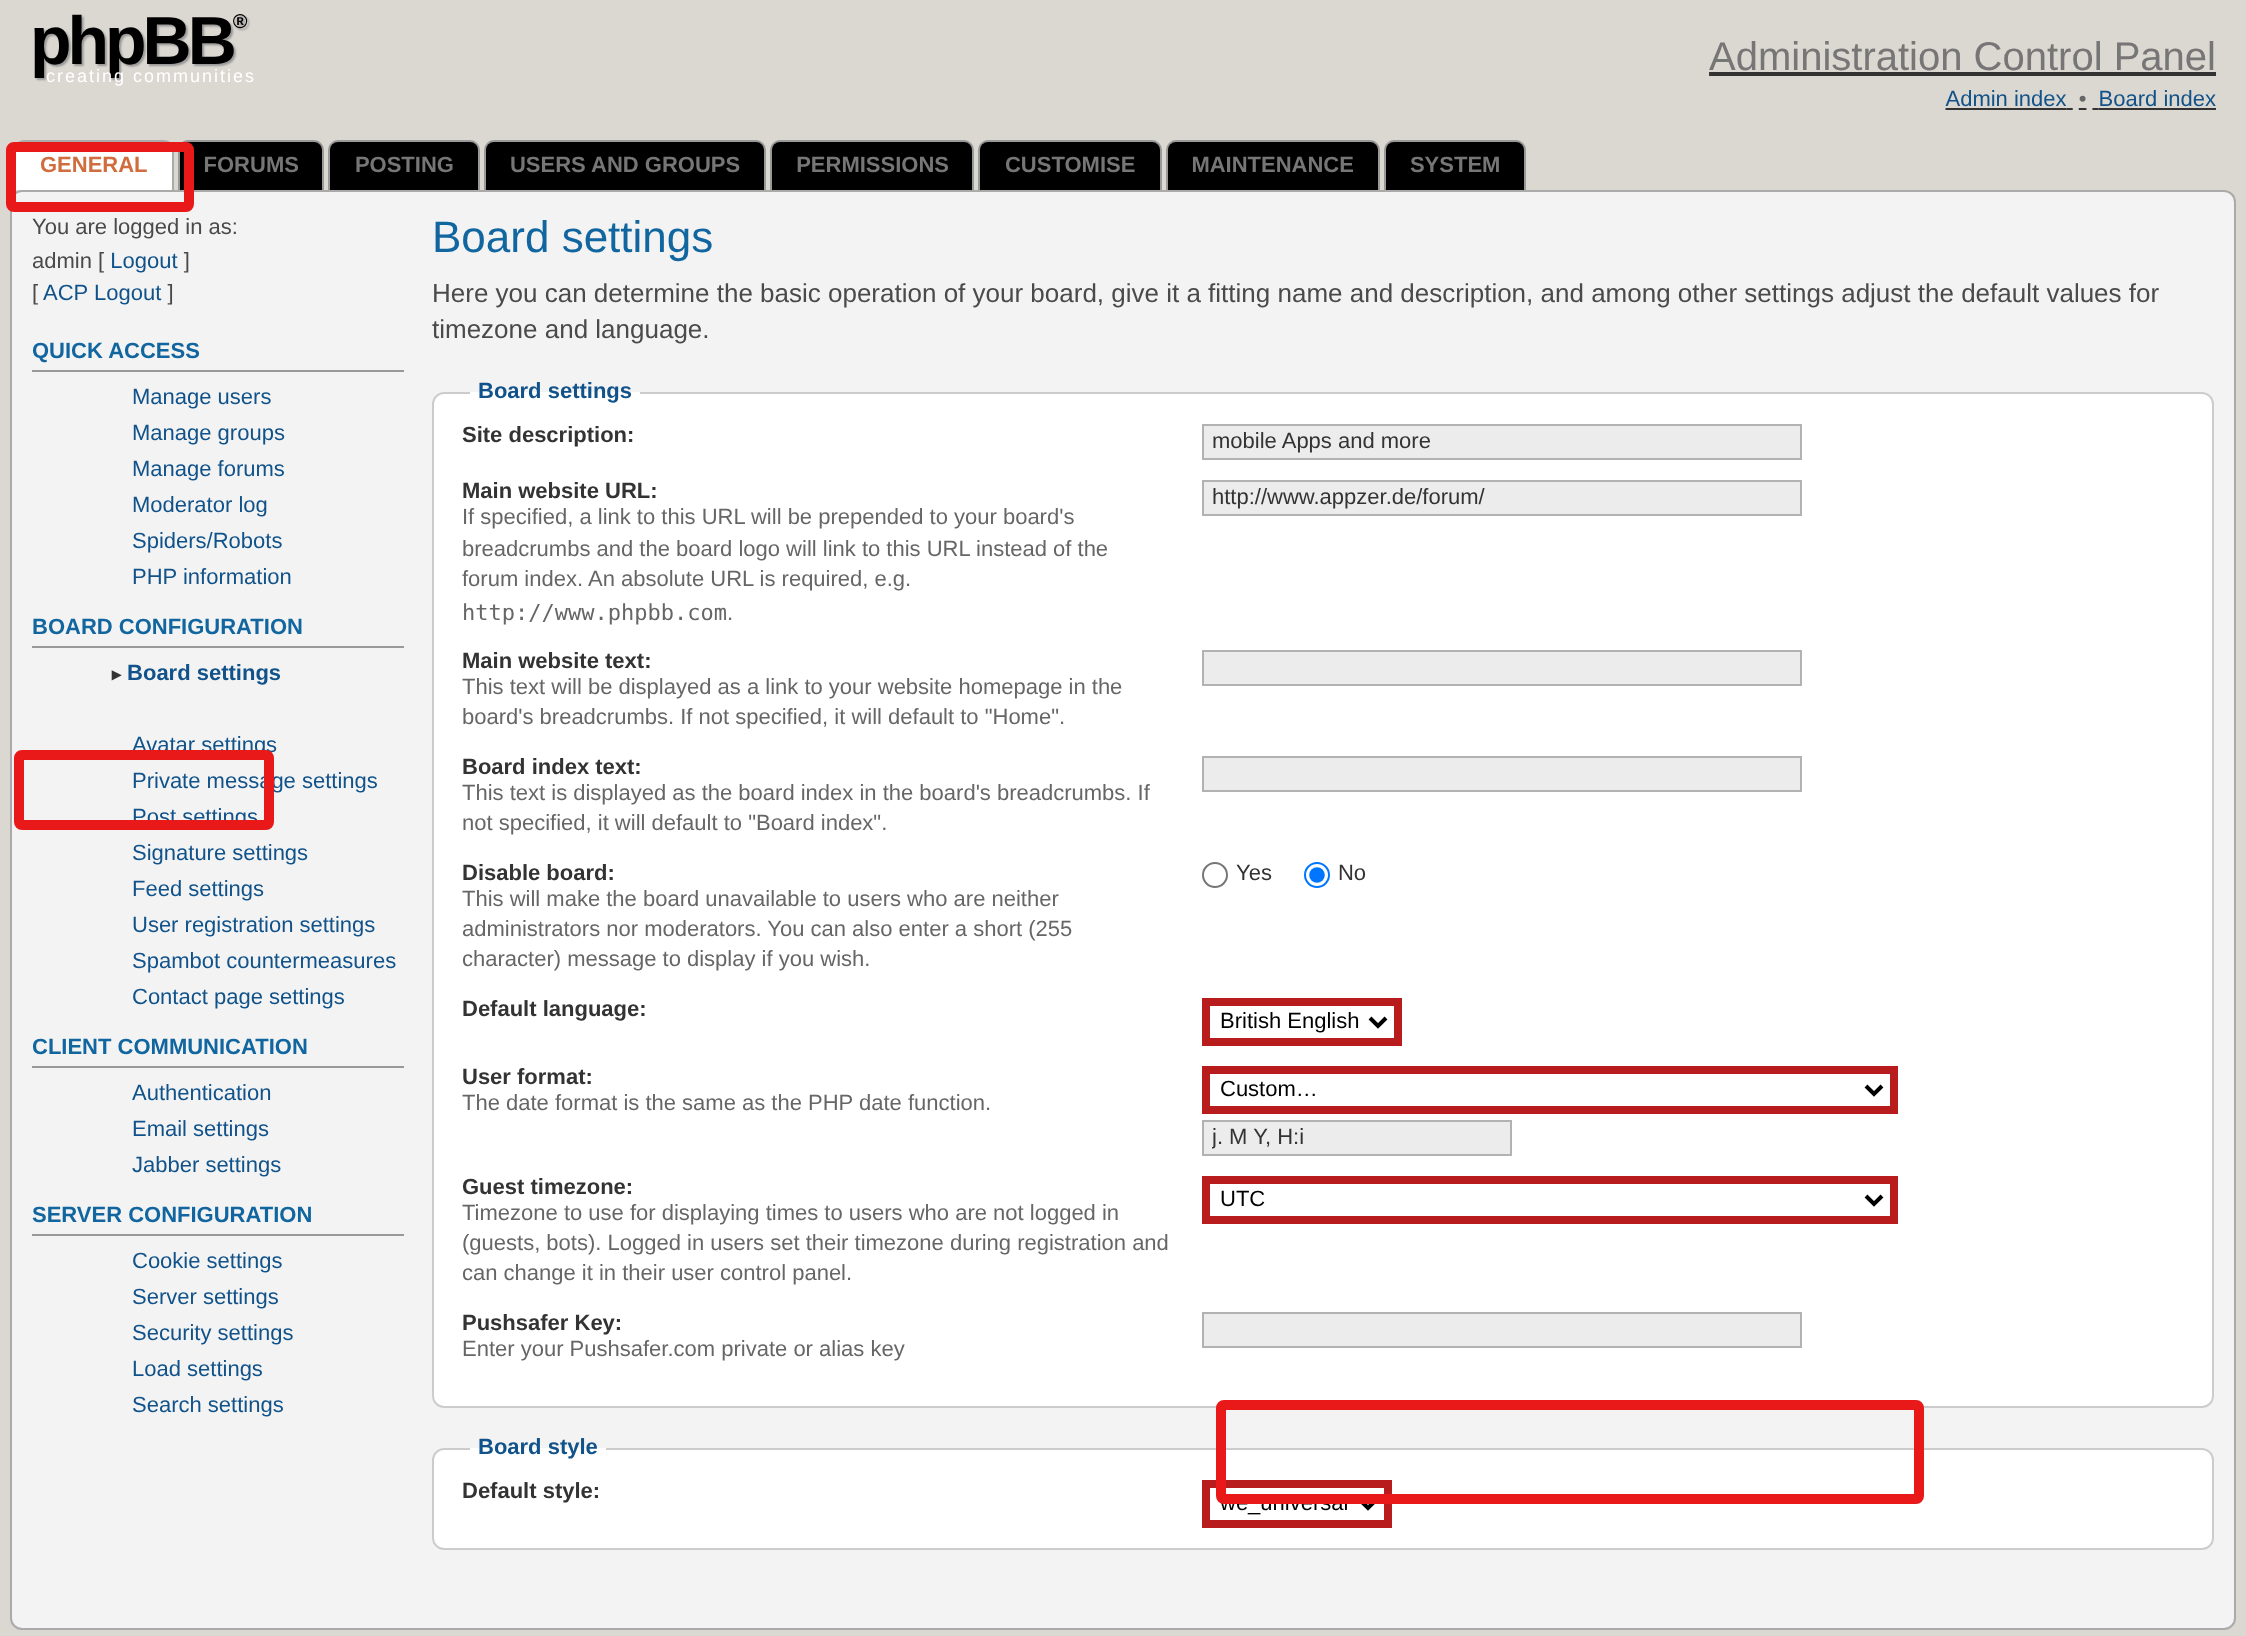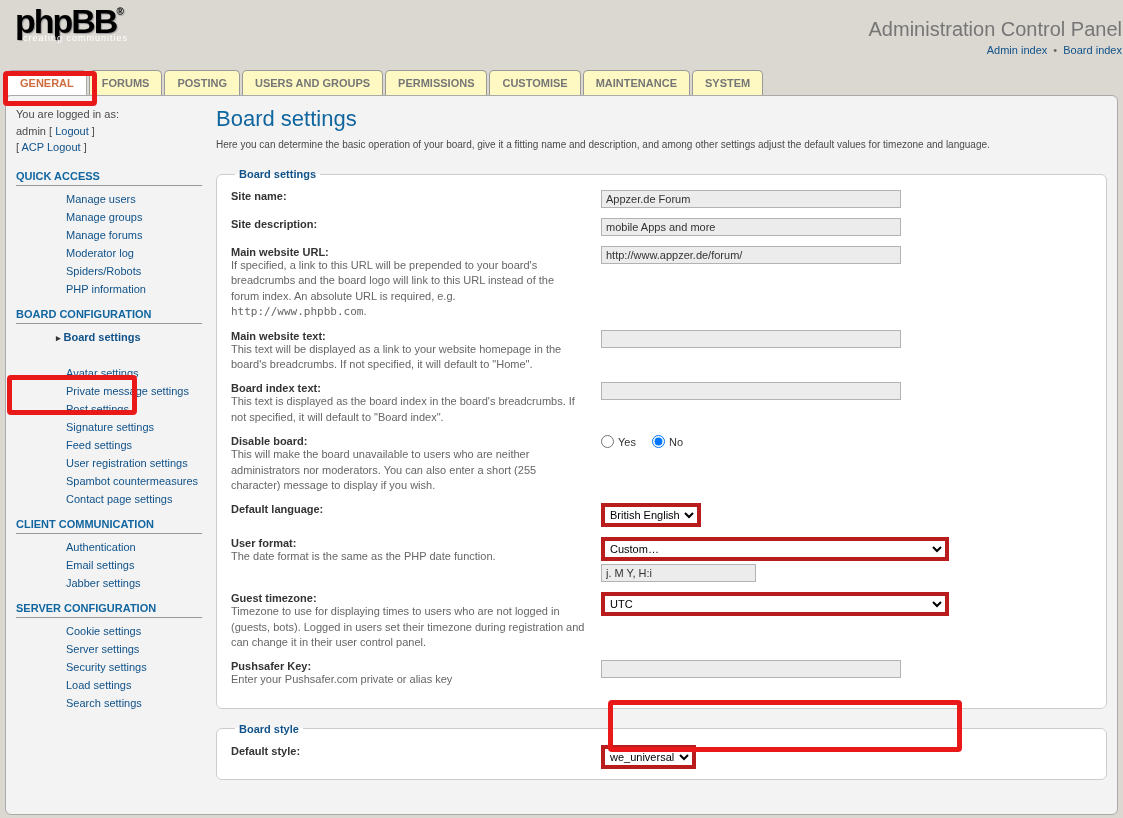--- a/index.html
+++ b/index.html
@@ -4,44 +4,44 @@
 <style>
 * { box-sizing: border-box; margin: 0; padding: 0; }
 body { font-family: "Lucida Grande", Arial, Helvetica, sans-serif; font-size: 11px; color: #333; background: #DBD7D1; width: 1123px; }
 a { color: #105289; text-decoration: none; }
 
 .header { position: relative; height: 70px; padding: 10px 15px 0 15px; }
 .logo { position: absolute; left: 15px; top: 8px; }
 .logo-text { font-family: Arial, sans-serif; font-size: 34px; font-weight: bold; color: #000000; text-shadow: 1px 1px 1px #999; letter-spacing: -2px; line-height: 0.8; }
 .logo-text sup { font-size: 10px; vertical-align: top; }
 .logo-sub { font-size: 9px; color: #fff; letter-spacing: 1px; margin-top: -2px; margin-left: 8px; }
-.header-right { position: absolute; right: 1px; top: 18px; text-align: right; }
+.header-right { position: absolute; right: 15px; top: 18px; text-align: right; text-decoration: underline; }
 .header-title { font-size: 20px; color: #767676; font-weight: normal; }
 .header-links { margin-top: 3px; font-size: 11px; }
 .header-links .sep { color: #666; margin: 0 3px; }
 
 .tabs { padding: 0 0 0 7px; }
 .tabs ul { list-style: none; display: flex; }
-.tabs li { background: #fef9c3; border: 1px solid #999; border-bottom: none; border-radius: 5px 5px 0 0; margin-right: 2px; padding: 6px 12px; font-size: 11px; font-weight: bold; color: #767676; cursor: pointer; }
+.tabs li { background: #000000; border: 1px solid #999; border-bottom: none; border-radius: 5px 5px 0 0; margin-right: 2px; padding: 6px 12px; font-size: 11px; font-weight: bold; color: #767676; cursor: pointer; }
 .tabs li.active { background: #ffffff; color: #D06C3E; border-color: #aaa; }
 
 .main-wrap { background: #F3F3F3; border: 1px solid #aaa; border-radius: 6px; margin: 0 5px; padding: 10px; display: flex; min-height: 720px; }
 
 .sidebar { width: 200px; padding-right: 14px; }
 .login-info { font-size: 11px; color: #4A4A4A; line-height: 1.5; margin-bottom: 14px; }
 .login-info b { font-weight: normal; margin-top: 14px; }
 .side-heading { font-size: 11px; font-weight: bold; color: #1166A0; border-bottom: 1px solid #999; padding-bottom: 3px; margin-bottom: 4px; margin-top: 10px; }
 .side-list { list-style: none; margin-left: 40px; }
 .side-list li { padding: 3px 0 3px 10px; font-size: 11px; }
 .side-list li.active { font-weight: bold; }
 .side-list li.active::before { content: "▸"; color: #333; margin-left: -10px; margin-right: 3px; font-size: 9px; }
 
 .content { flex: 1; }
 .page-title { font-size: 22px; color: #1166A0; font-family: "Trebuchet MS", Arial, sans-serif; font-weight: normal; margin-bottom: 6px; }
-.page-desc { font-size: 10px; color: #4A4A4A; margin-bottom: 16px; line-height: 1.4; }
+.page-desc { font-size: 13px; color: #4A4A4A; margin-bottom: 16px; line-height: 1.4; }
 
 fieldset { border: 1px solid #ccc; border-radius: 6px; background: #fff; padding: 10px 14px; margin-bottom: 14px; }
 legend { font-size: 11px; font-weight: bold; color: #105289; padding: 0 4px; margin-left: 4px; }
 
 .form-row { display: flex; margin-bottom: 10px; }
 .form-label { width: 370px; padding-right: 16px; }
 .form-label .lbl { font-size: 11px; font-weight: bold; color: #333; }
 .form-label .help { font-size: 11px; color: #666; line-height: 1.4; }
 .form-label .help .code { font-family: monospace; font-size: 11px; }
 .form-input { flex: 1; }
@@ -141,24 +141,20 @@
     </ul>
   </div>
 
   <div class="content">
     <h1 class="page-title">Board settings</h1>
     <p class="page-desc">Here you can determine the basic operation of your board, give it a fitting name and description, and among other settings adjust the default values for timezone and language.</p>
 
     <fieldset>
       <legend>Board settings</legend>
 
-      <div class="form-row">
-        <div class="form-label"><span class="lbl">Site name:</span></div>
-        <div class="form-input"><input type="text" value="Appzer.de Forum" style=""></div>
-      </div>
 
       <div class="form-row">
         <div class="form-label"><span class="lbl">Site description:</span></div>
         <div class="form-input"><input type="text" value="mobile Apps and more" style=""></div>
       </div>
 
       <div class="form-row">
         <div class="form-label">
           <span class="lbl">Main website URL:</span><br>
           <span class="help"><span>If specified, a link to this URL will be prepended to your board's breadcrumbs and the board logo will link to this URL instead of the forum index. An absolute URL is required, e.g. </span><span class="code">http://www.phpbb.com</span>.</span>

